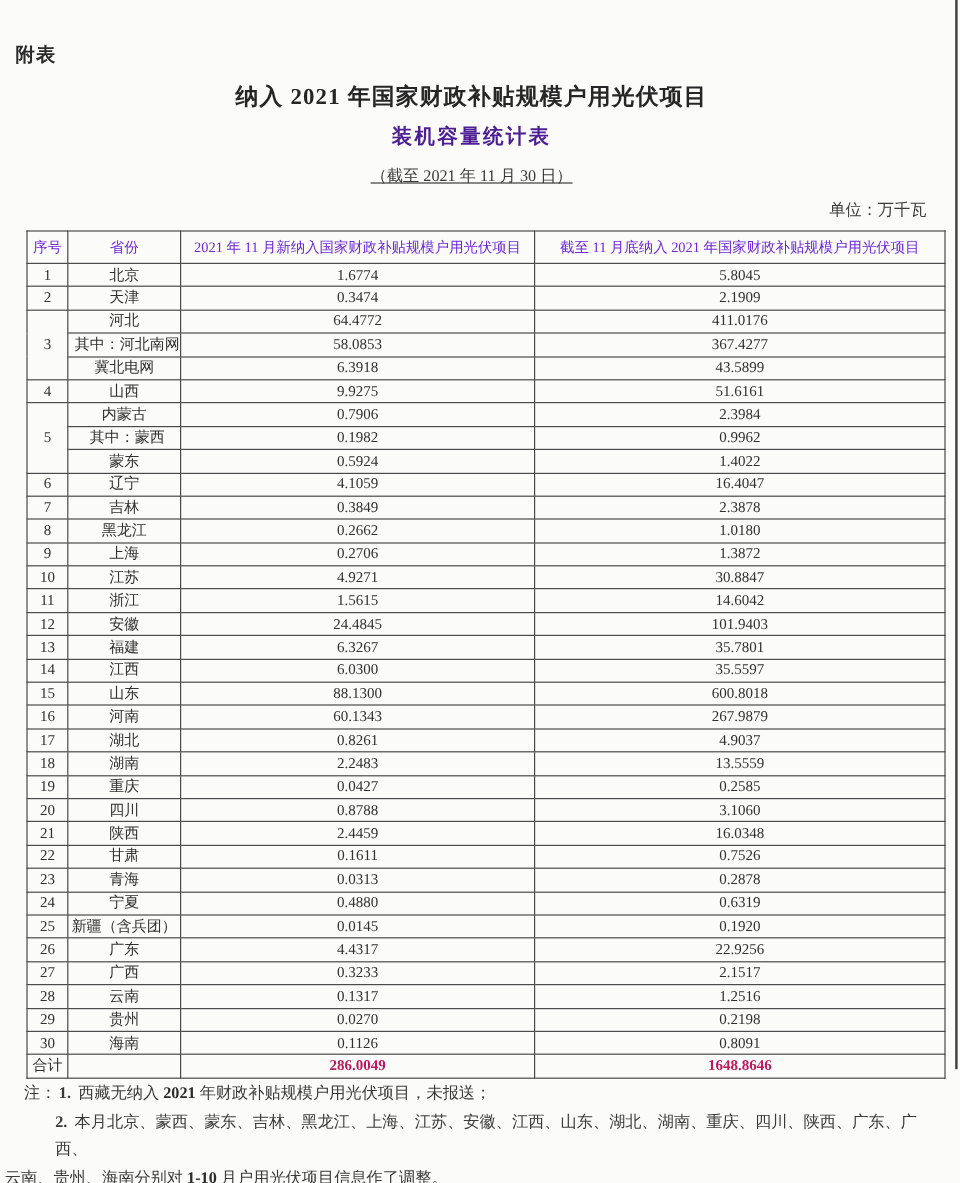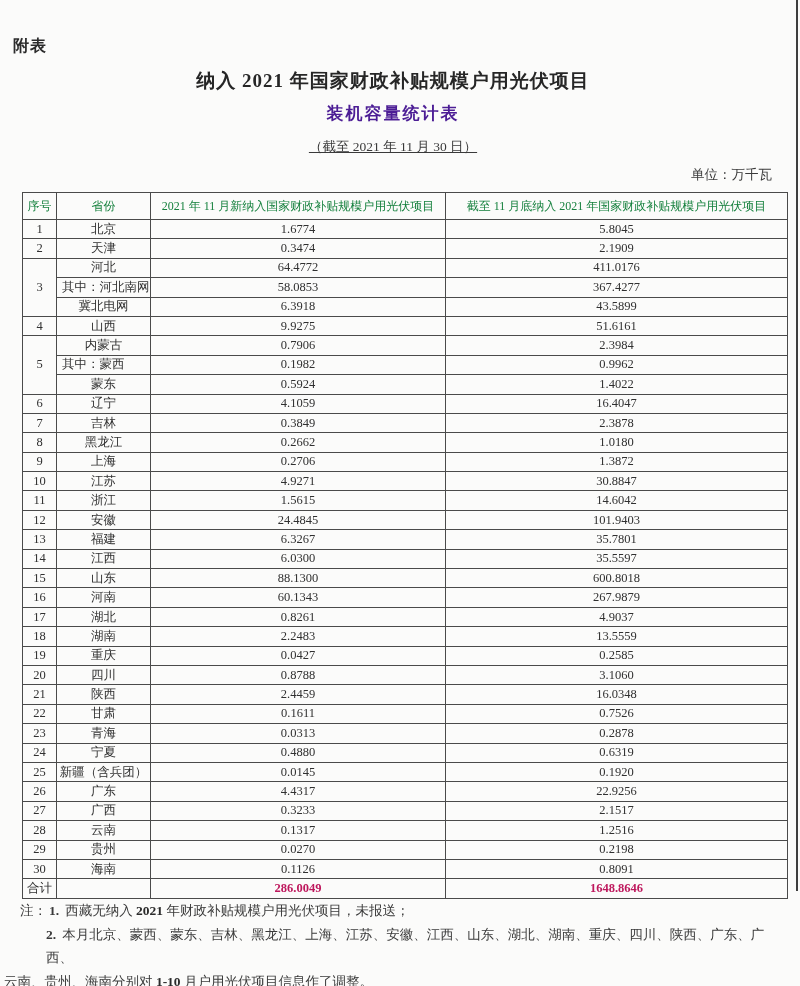--- a/index.html
+++ b/index.html
@@ -23,24 +23,24 @@
   table.grid{
     position:absolute;left:22px;top:192px;width:765px;
     border-collapse:collapse;table-layout:fixed;
   }
   table.grid th,table.grid td{
     border:1px solid #4a4a4a;
     font-weight:normal;
     text-align:center;vertical-align:middle;
     padding:0;overflow:hidden;white-space:nowrap;
   }
-  table.grid th{height:26px;font-size:12px;color:#15803d;}
+  table.grid th{height:26px;font-size:12px;color:#6d28d9;}
   table.grid td{height:18.4px;font-size:12.5px;color:#303030;}
   td.c-seq{font-size:12px;}
-  td.c-prov.left{text-align:left;padding-left:5px;}
+  td.c-prov.left{text-align:center;padding-left:5px;}
   td.c-val.bold{font-weight:bold;color:#be185d;}
   .notes{position:absolute;left:20px;top:899px;width:766px;
     font-size:13.5px;color:#3a3a3a;line-height:23.5px;}
   .notes .nline2{padding-left:26px;}
   .notes .nline3{margin-left:-16px;}
   .notes b{font-weight:bold;color:#2b2b2b;}
   .nnum{font-weight:bold;margin-right:6px;}
   .nprefix{margin-right:2px;}
 </style>
 </head>

